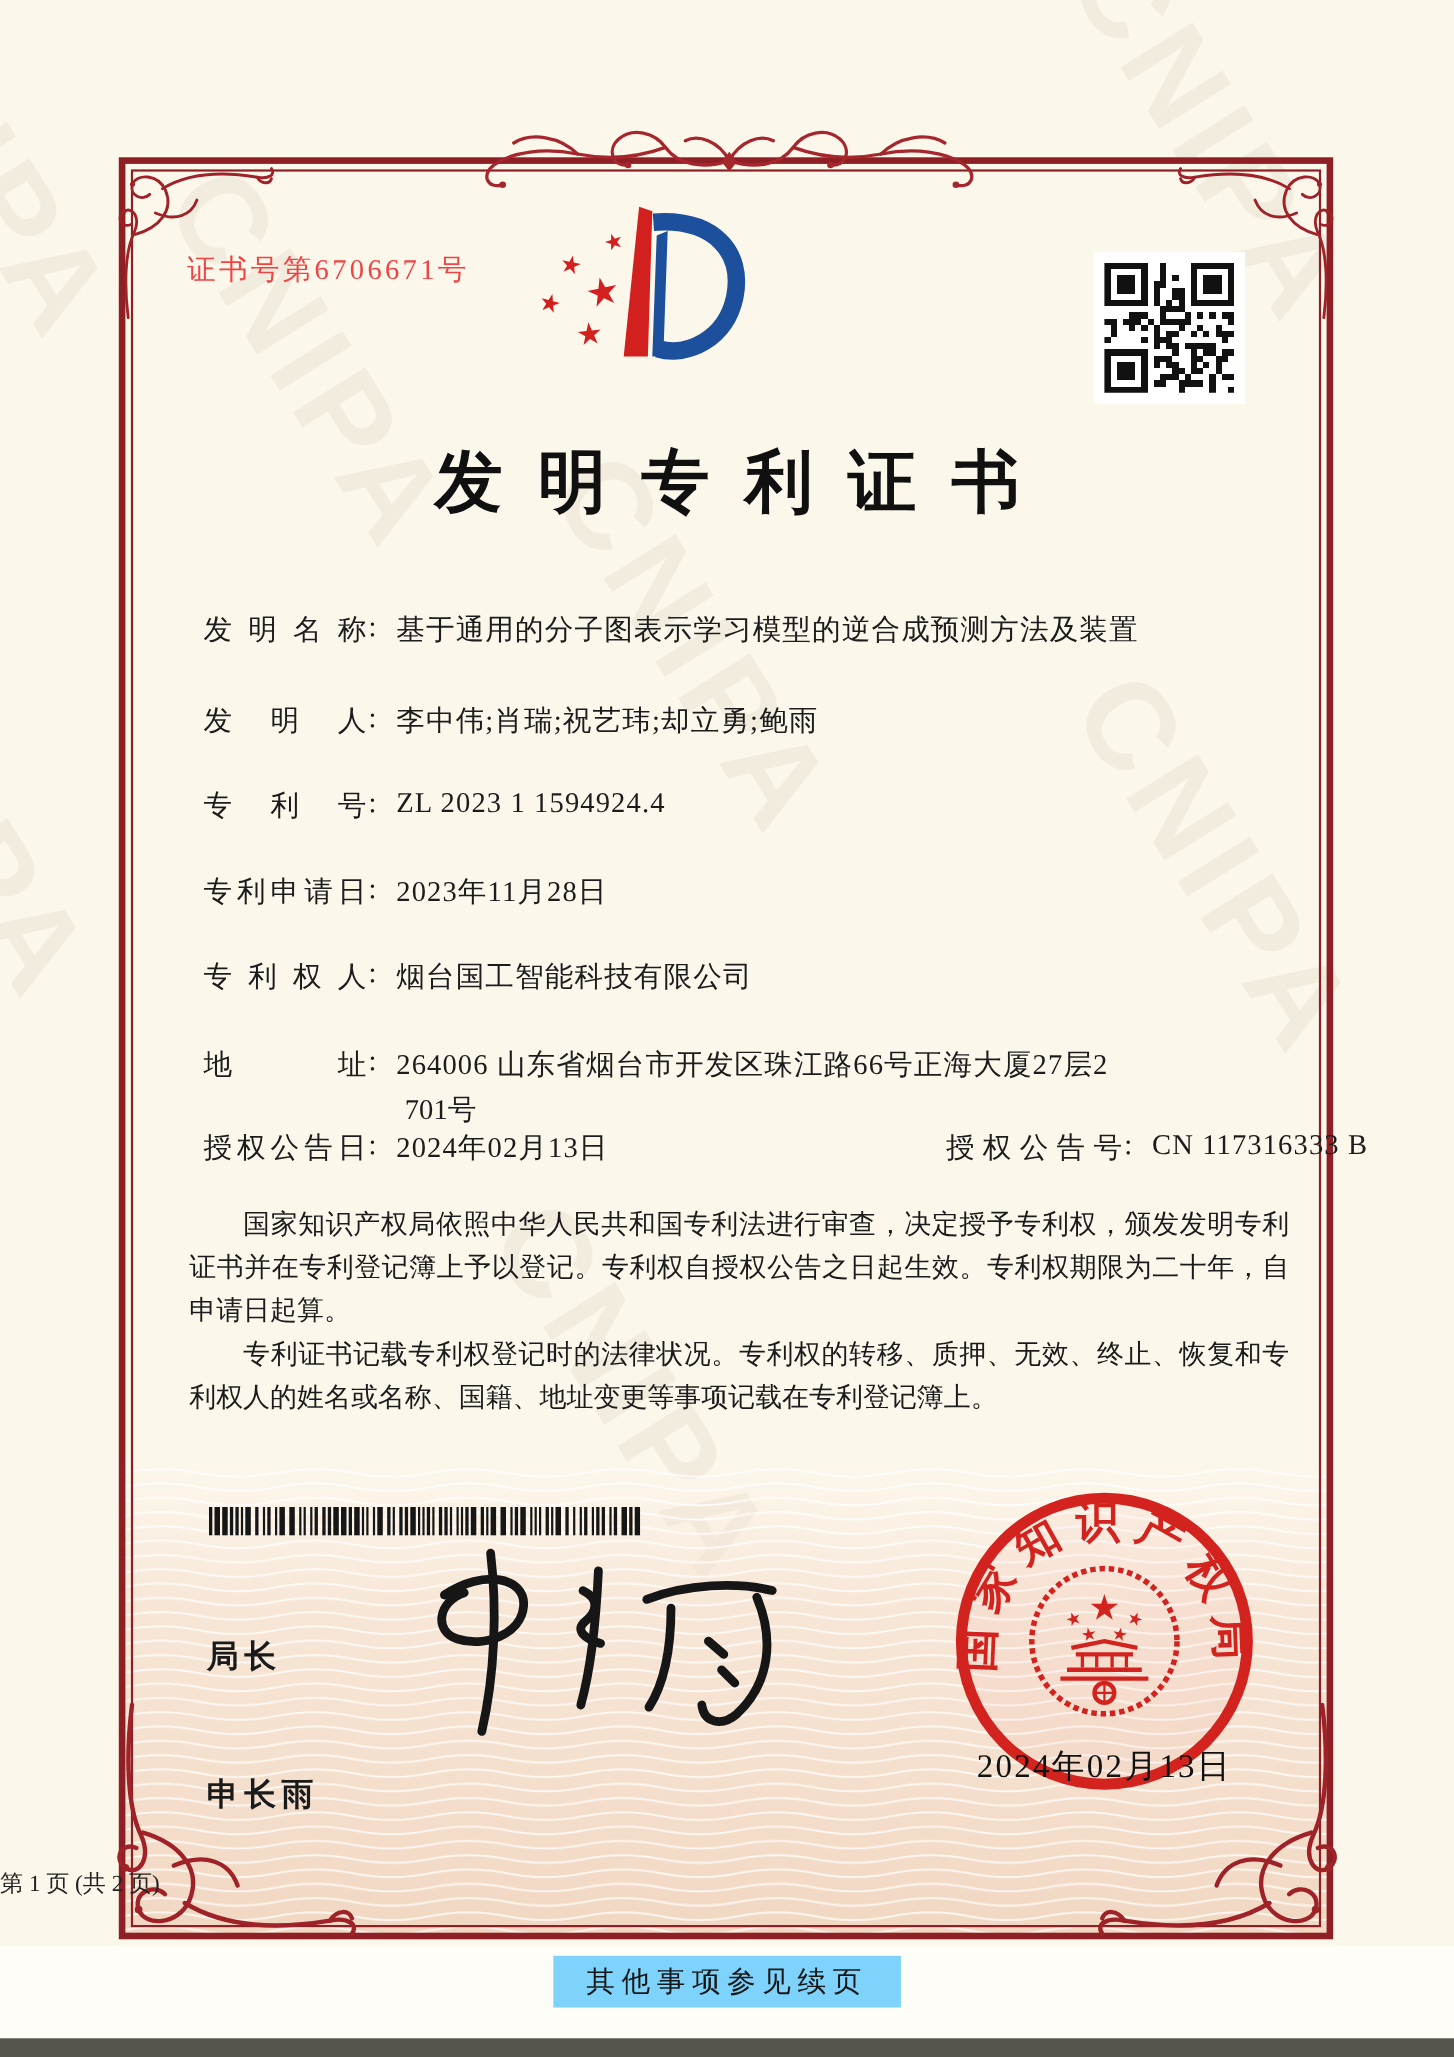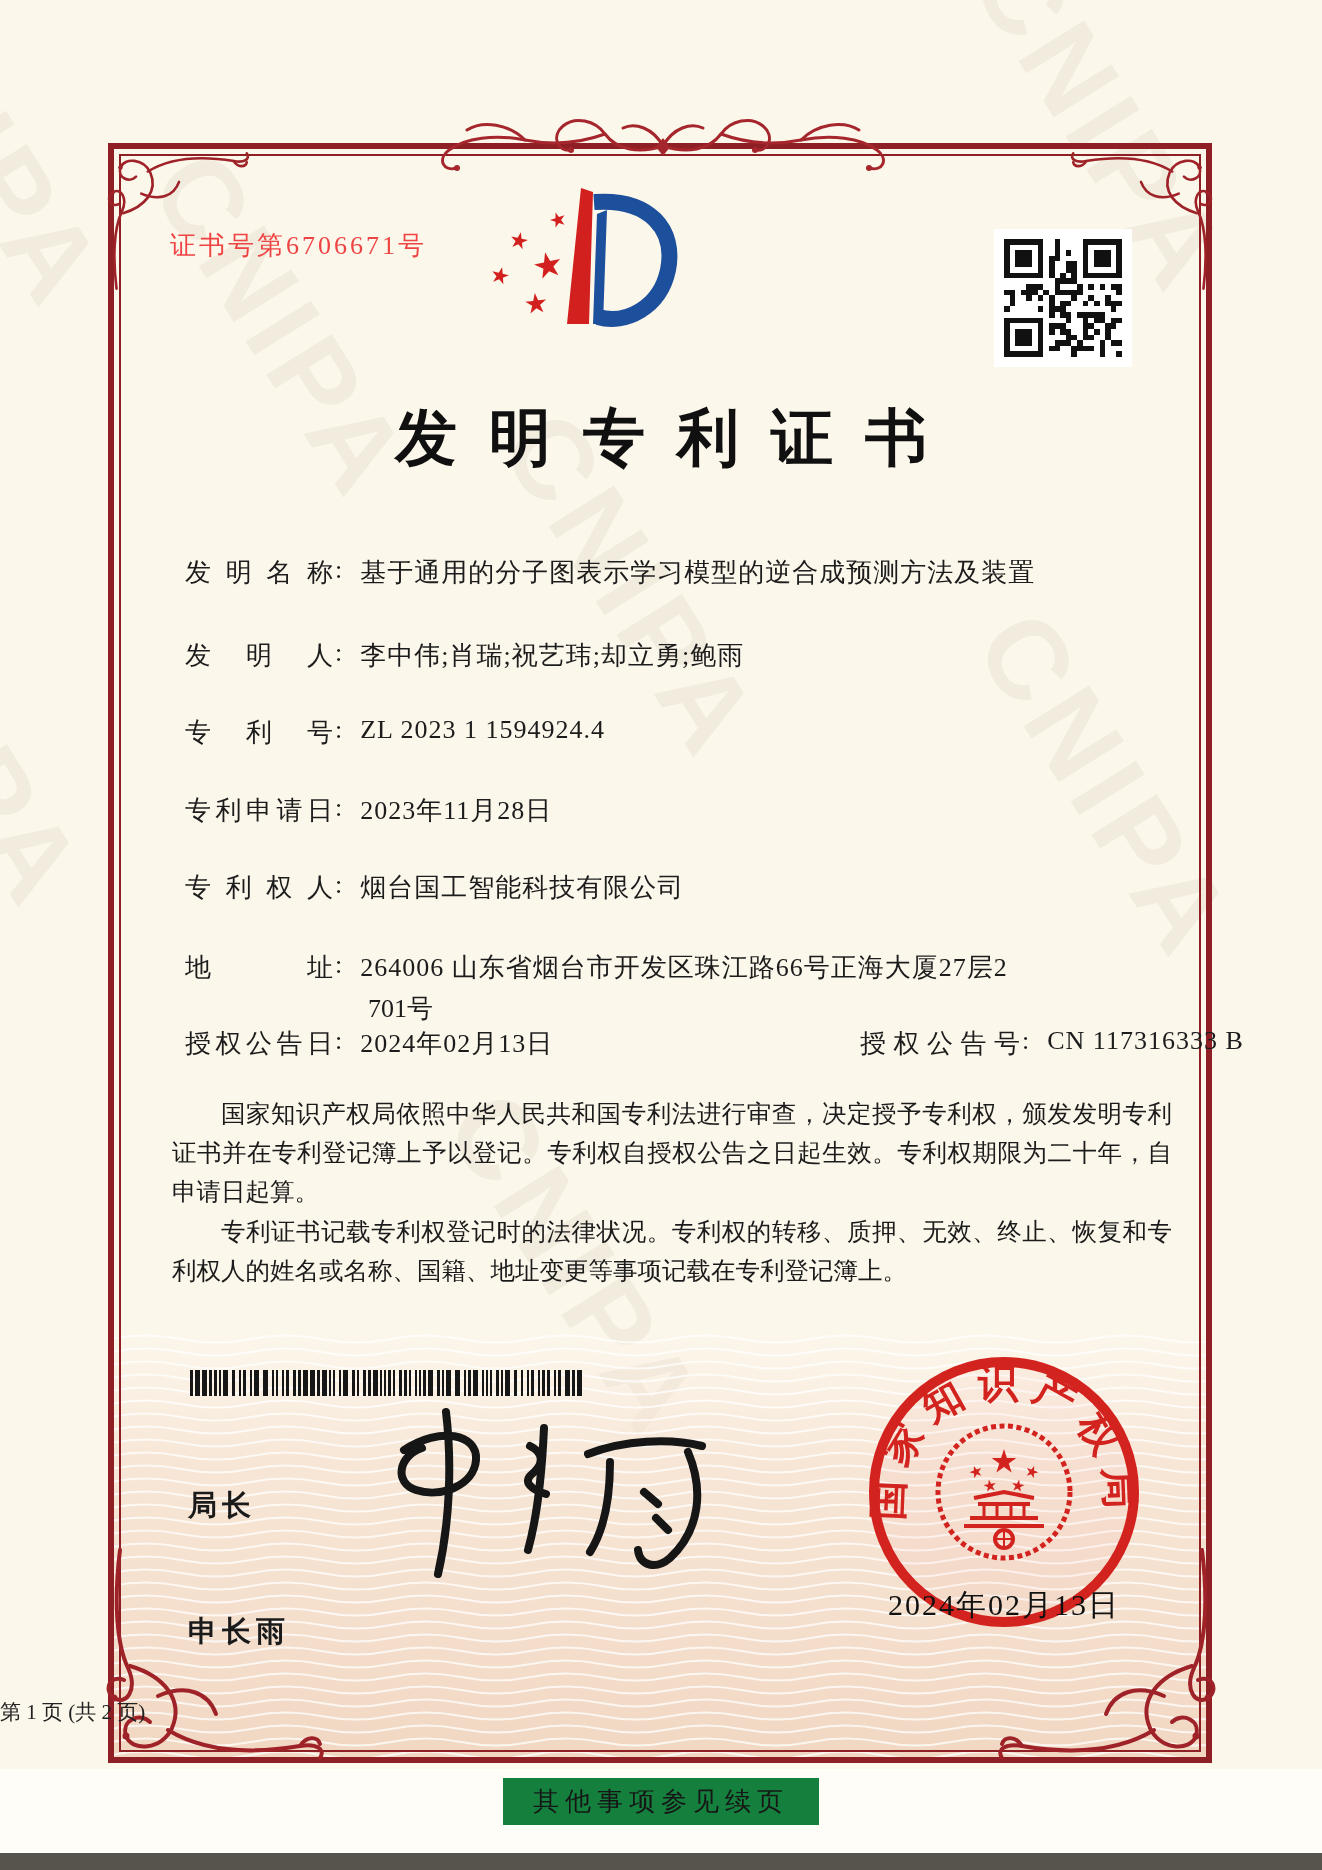--- a/index.html
+++ b/index.html
@@ -45,21 +45,21 @@
   .signature{position:absolute;left:352px;top:1398px;z-index:6;}
 
   .seal{position:absolute;left:861px;top:1349px;width:286px;height:286px;z-index:6;}
   .seal-date{position:absolute;left:861px;top:1585px;width:286px;text-align:center;
       font-size:30px;color:#111;letter-spacing:2px;z-index:7;}
 
   .page-num{position:absolute;left:0;top:1698px;width:1322px;text-align:left;font-size:21px;color:#222;z-index:6;}
 
   .bottom-strip{position:absolute;left:0;top:1769px;width:1322px;height:84px;background:#fffdf7;z-index:4;}
   .note{position:absolute;left:0;top:1778px;width:1322px;text-align:center;z-index:6;}
-  .note span{display:inline-block;background:#15803d;padding:6px 30px;font-size:26px;letter-spacing:6px;color:#161616;}
+  .note span{display:inline-block;background:#7dd3fc;padding:6px 30px;font-size:26px;letter-spacing:6px;color:#161616;}
   .gray-strip{position:absolute;left:0;top:1853px;width:1322px;height:17px;background:#57544d;z-index:6;}
 </style>
 </head>
 <body>
 
 <div id="page">
 
   <div class="wm" style="left:-70px;top:-60px">CNIPA</div>
   <div class="wm" style="left:1055px;top:-75px">CNIPA</div>
   <div class="wm" style="left:235px;top:130px">CNIPA</div>

